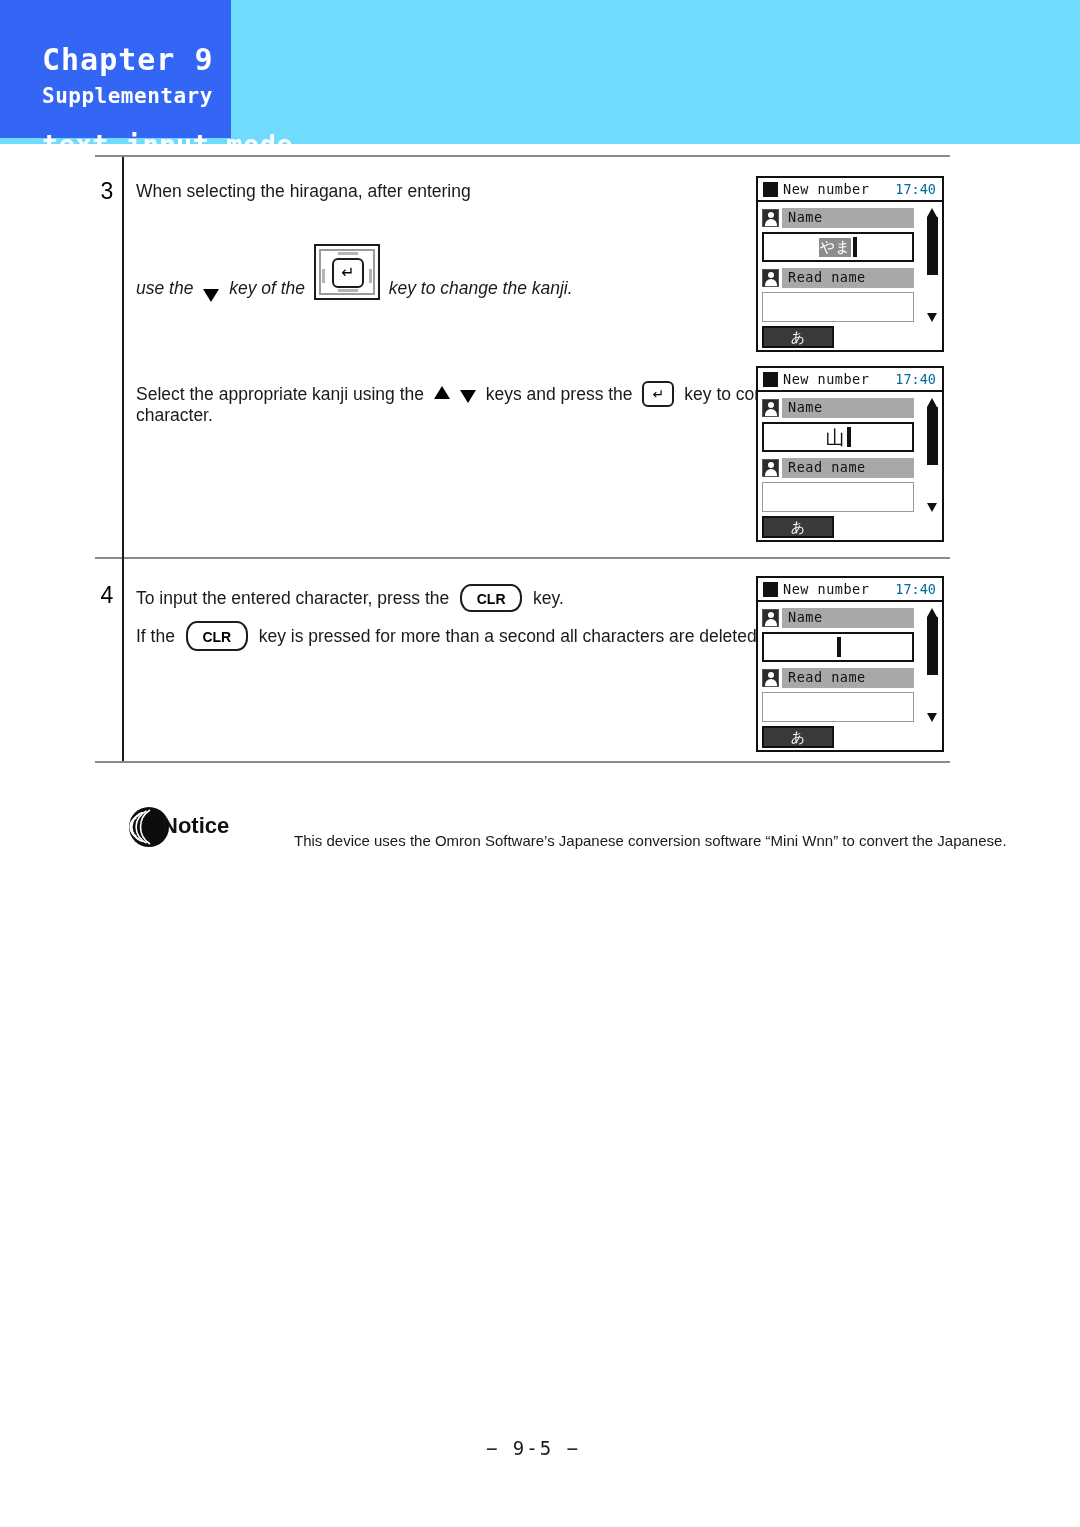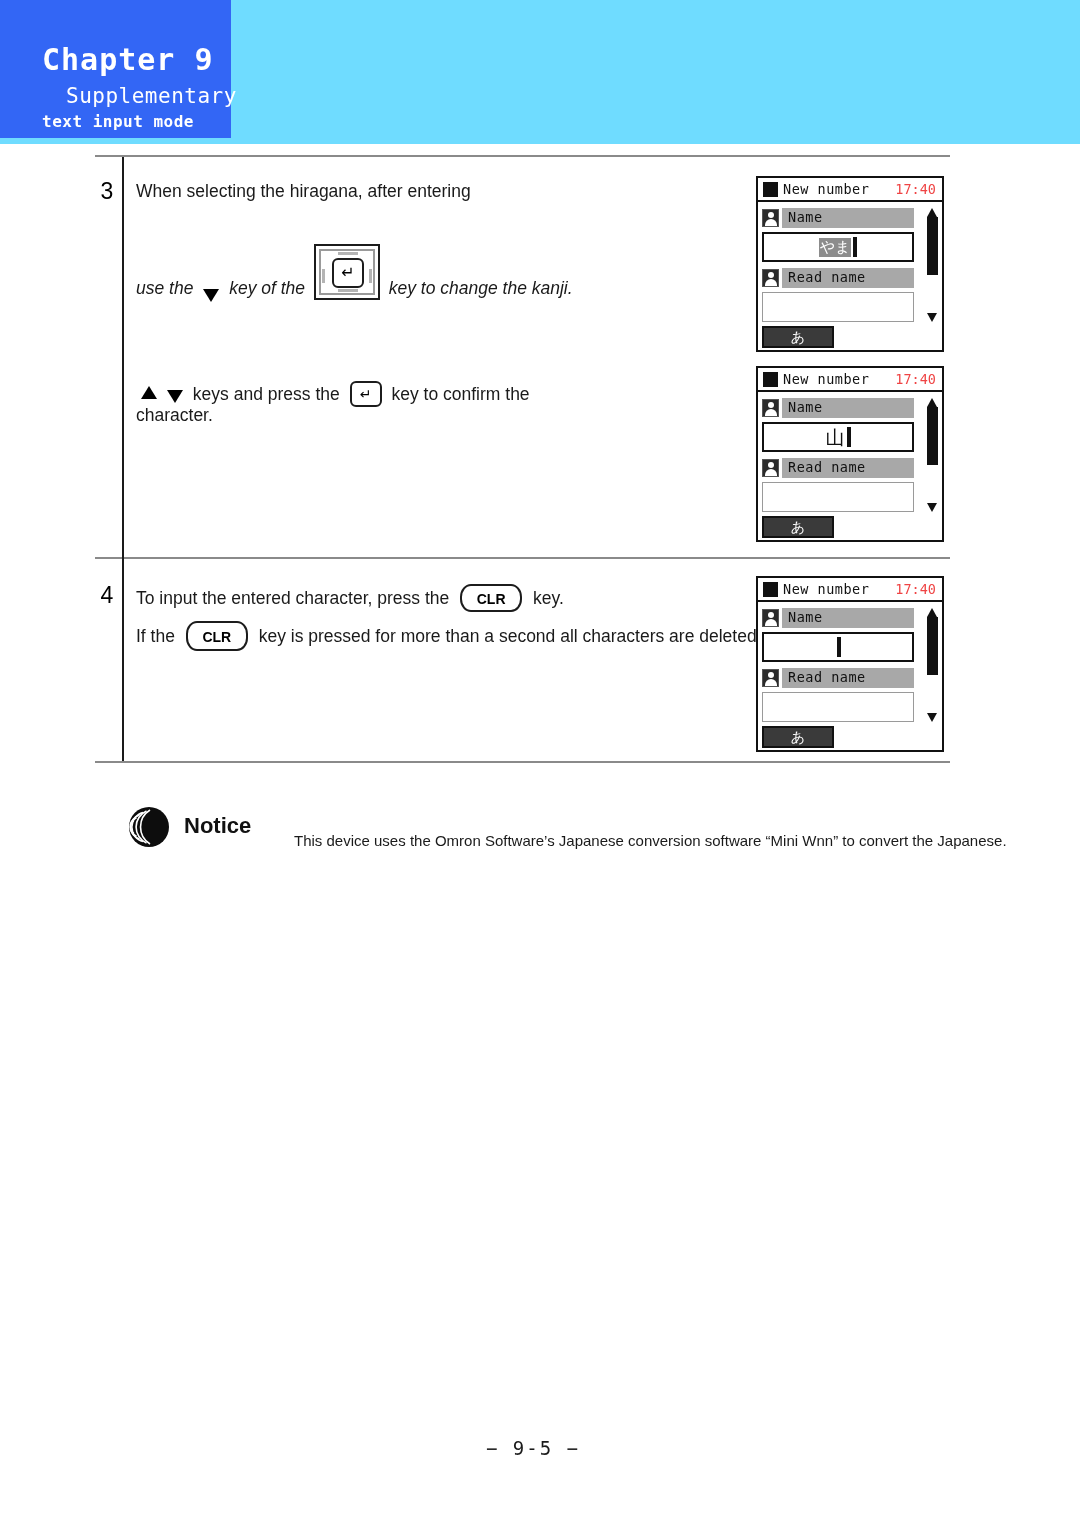--- a/index.html
+++ b/index.html
@@ -45,31 +45,30 @@
     font-weight: bold;
     letter-spacing: 1px;
     white-space: nowrap;
   }
   #chapter-sub1 {
     position: absolute;
     left: 42px; top: 84px;
     color: #ffffff;
     font-family: "DejaVu Sans Mono", monospace;
     font-size: 21px;
-    font-weight: normal;
+    font-weight: bold;
     letter-spacing: 0.5px;
     white-space: nowrap;
-    margin-left: 24px;
   }
   #chapter-sub2 {
     position: absolute;
-    left: 42px; top: 112px;
+    left: 42px; top: 129px;
     color: #ffffff;
     font-family: "DejaVu Sans Mono", monospace;
-    font-size: 16px;
+    font-size: 27px;
     font-weight: bold;
     letter-spacing: 0.5px;
     white-space: nowrap;
   }
 
   
   .hrule {
     position: absolute;
     left: 95px;
     width: 855px;
@@ -259,21 +258,21 @@
     position: absolute;
     left: 25px; top: 3px;
     font-size: 13.5px;
     color: #111111;
     letter-spacing: 0.5px;
   }
   .lcd-time {
     position: absolute;
     right: 6px; top: 3px;
     font-size: 13.5px;
-    color: #ef4444;
+    color: #0369a1;
     letter-spacing: 0px;
   }
 
   .lcd-label-row {
     position: absolute;
     left: 4px;
     width: 152px;
     height: 20px;
   }
   .lcd-person {
@@ -400,21 +399,21 @@
     left: 128px;
     top: 800px;
   }
   #notice-icon {
     position: absolute;
     left: 0; top: 6px;
     width: 42px; height: 42px;
   }
   #notice-label {
     position: absolute;
-    left: 56px; top: 13px;
+    left: 34px; top: 13px;
     font-family: "Liberation Sans", sans-serif;
     font-size: 22px;
     font-weight: bold;
     color: #111111;
     white-space: nowrap;
   }
   #notice-text {
     position: absolute;
     left: 294px;
     top: 832px;
@@ -468,20 +467,21 @@
     <span class="nub nub-l"></span>
     <span class="nub nub-r"></span>
     <span class="center">
       <span class="enter-glyph">↵</span>
     </span>
   </span>
   <span class="txt"> key to change the kanji.</span>
 </div>
 
 <div class="body-text" id="s3-line3">
+  <span class="txt">Select the appropriate kanji using the </span>
   <span class="tri tri-up"></span>
   <span class="tri tri-down"></span>
   <span class="txt"> keys and press the </span>
   <span class="enterkey-sm">
     <span class="enter-glyph">↵</span>
   </span>
   <span class="txt"> key to confirm the</span>
 </div>
 
 <div class="body-text" id="s3-line4">character.</div>

